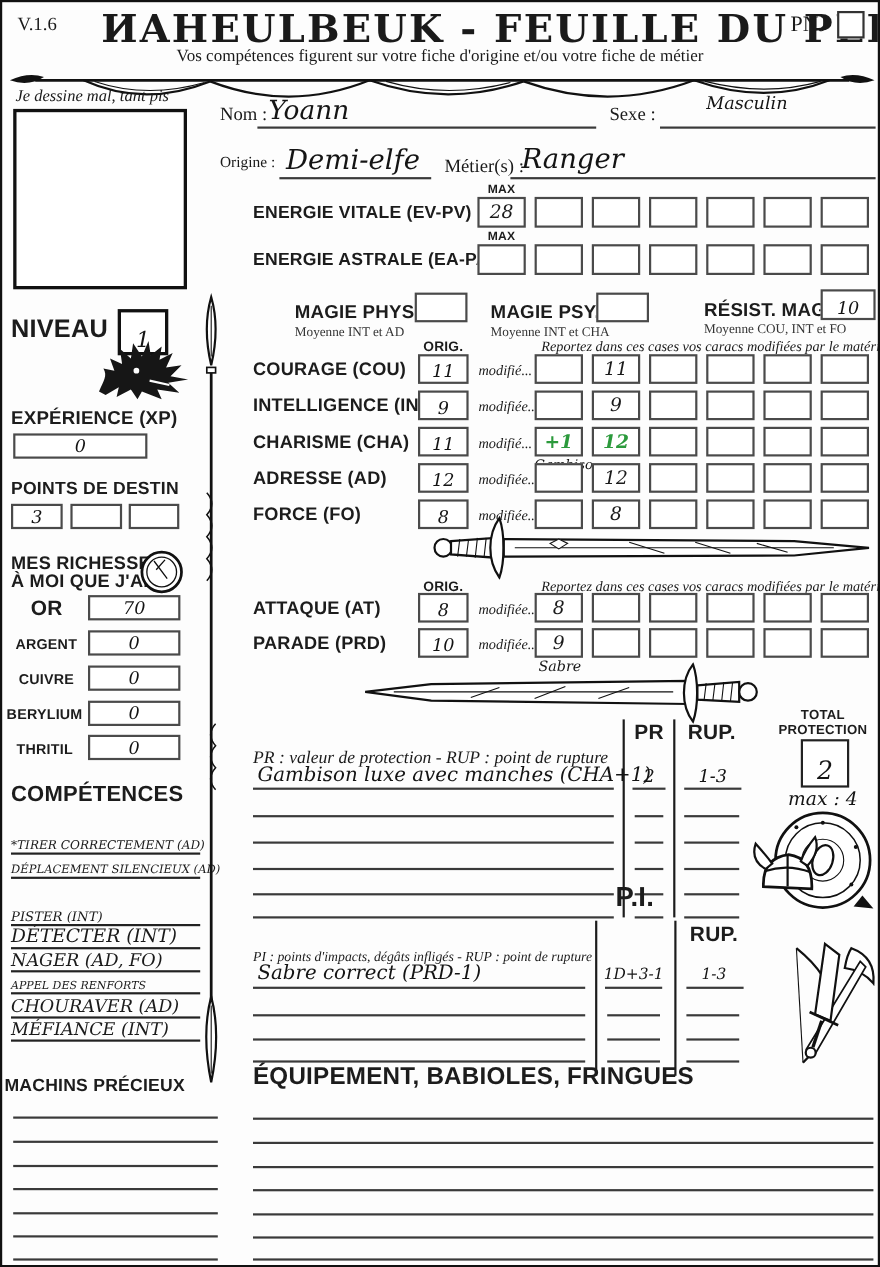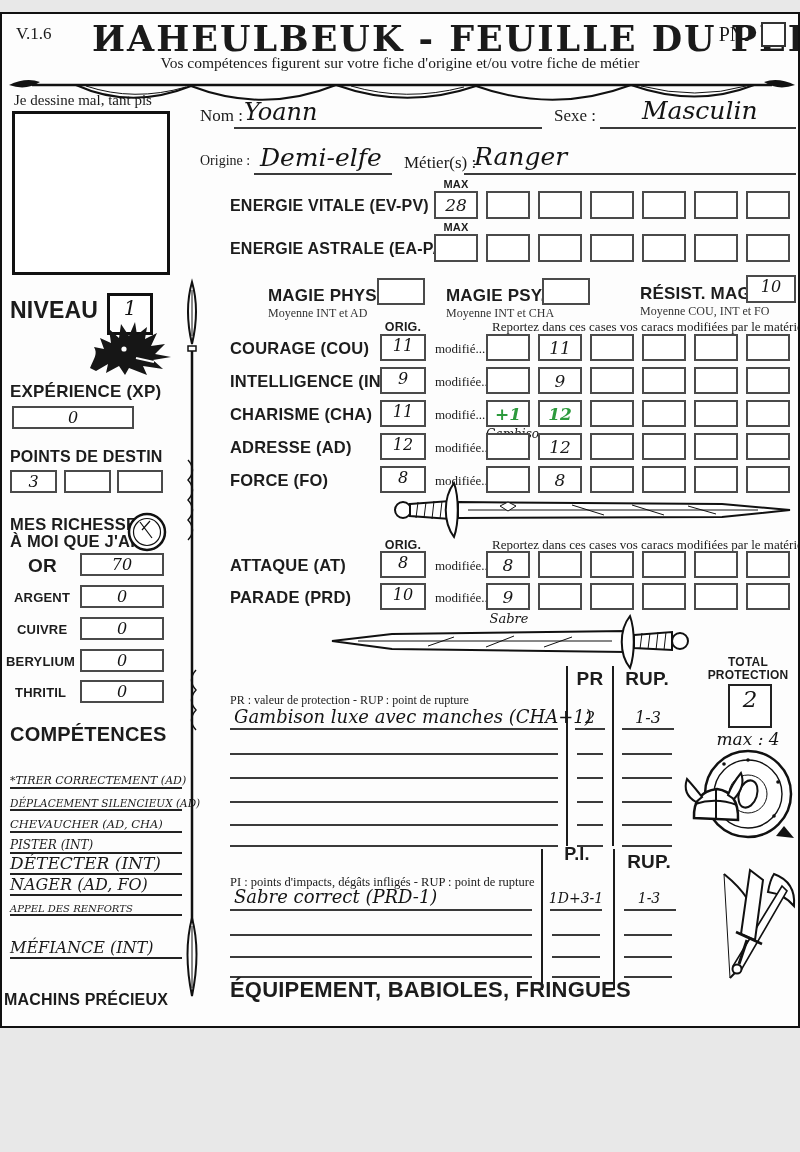--- a/index.html
+++ b/index.html
@@ -1,27 +1,27 @@
 <!DOCTYPE html>
 <html><head>
 <meta charset="utf-8">
 <style>
   html,body{margin:0;padding:0;background:#e8e8e8}
-  .page{position:relative;width:800px;height:1016px;margin:12px auto;background:#fdfdfd;
+  .page{position:relative;width:800px;height:1152px;margin:0 auto;background:#fdfdfd;
         border:2px solid #111;box-sizing:border-box;overflow:hidden;
         font-family:"Liberation Serif",serif;color:#1a1a1a}
   .abs{position:absolute}
   .blabel{font-family:"Liberation Sans",sans-serif;font-weight:700;color:#1c1c1c;
           letter-spacing:.2px;white-space:nowrap}
   .srf{font-family:"Liberation Serif",serif;white-space:nowrap}
-  .ital{}
+  .ital{font-style:italic}
   .hw{font-family:"DejaVu Serif",serif;font-style:italic;color:#141414;white-space:nowrap}
   .green{color:#2c9a3c !important;font-weight:700}
   .box{position:absolute;border:2px solid #4a4a4a;background:#fff;display:flex;
-       align-items:flex-start;justify-content:center;box-sizing:border-box}
+       align-items:flex-end;justify-content:center;box-sizing:border-box}
   .box.thick{border:3px solid #111}
   .line{position:absolute;height:2px;background:#3a3a3a}
   .vline{position:absolute;width:2px;background:#1c1c1c}
   .cellrow{position:absolute;display:flex;gap:8px}
   .cbox{width:44px;height:27px;border:2px solid #4a4a4a;background:#fff;display:flex;
         align-items:center;justify-content:center;box-sizing:border-box;
         font-family:"DejaVu Serif",serif;font-style:italic;font-size:17px}
   .cbox.e{height:28px}
   .title{font-family:"DejaVu Serif",serif;font-weight:700;text-align:center;white-space:nowrap}
   .comp{position:absolute;left:8px;width:172px;border-bottom:2px solid #222;
@@ -110,25 +110,25 @@
       <span class="hw" style="font-size:16px">0</span>
     </div>
   <div class="abs blabel" style="left:13px;top:671px;font-size:13px">THRITIL</div>
   <div class="box" style="left:78px;top:666px;width:84px;height:23px">
       <span class="hw" style="font-size:16px">0</span>
     </div>
 
   <div class="abs blabel" style="left:8px;top:709px;font-size:20px">COMPÉTENCES</div>
   <div class="comp" style="top:753px;height:20px;font-size:11px">*TIRER CORRECTEMENT (AD)</div>
   <div class="comp" style="top:775px;height:20px;font-size:10.5px">DÉPLACEMENT SILENCIEUX (AD)</div>
-  <div class="comp" style="top:797px;height:20px;font-size:11.5px">CHEVAUCHER (AD, CHA)</div>
   <div class="comp" style="top:816px;height:22px;font-size:12px">PISTER (INT)</div>
   <div class="comp" style="top:837px;height:22px;font-size:17px">DÉTECTER (INT)</div>
   <div class="comp" style="top:858px;height:22px;font-size:16px">NAGER (AD, FO)</div>
   <div class="comp" style="top:879px;height:21px;font-size:10px">APPEL DES RENFORTS</div>
+  <div class="comp" style="top:900px;height:22px;font-size:16px">CHOURAVER (AD)</div>
   <div class="comp" style="top:921px;height:22px;font-size:16px">MÉFIANCE (INT)</div>
 
   <div class="abs blabel" style="left:2px;top:977px;font-size:16px">MACHINS PRÉCIEUX</div>
   <div class="line" style="left:10px;top:1013px;width:186px"></div>
   <div class="line" style="left:10px;top:1035px;width:186px"></div>
   <div class="line" style="left:10px;top:1057px;width:186px"></div>
   <div class="line" style="left:10px;top:1078px;width:186px"></div>
   <div class="line" style="left:10px;top:1100px;width:186px"></div>
   <div class="line" style="left:10px;top:1121px;width:186px"></div>
   <div class="line" style="left:10px;top:1142px;width:186px"></div>
@@ -141,21 +141,21 @@
     <path d="M10,180 Q19,190 10,200 Q19,210 10,220 Q19,230 10,240 Q19,250 10,260" stroke="#111" stroke-width="1.4" fill="none"></path>
     <path d="M18,390 Q9,400 18,410 Q9,420 18,430 Q9,440 18,450" stroke="#111" stroke-width="1.4" fill="none"></path>
     <path d="M14,638 Q23,672 14,716 Q5,672 14,638 Z" fill="#fff" stroke="#111" stroke-width="2"></path>
     <line x1="14" y1="646" x2="14" y2="708" stroke="#111" stroke-width="1"></line>
   </svg>
 
   <div class="abs srf" style="left:198px;top:92px;font-size:17px">Nom :</div>
   <div class="abs hw" style="left:242px;top:84px;font-size:24px">Yoann</div>
   <div class="line" style="left:232px;top:113px;width:308px"></div>
   <div class="abs srf" style="left:552px;top:92px;font-size:17px">Sexe :</div>
-  <div class="abs hw" style="left:640px;top:82px;font-size:25px">Masculin</div>
+  <div class="abs hw" style="left:640px;top:82px;font-size:16px">Masculin</div>
   <div class="line" style="left:598px;top:113px;width:196px"></div>
 
   <div class="abs srf" style="left:198px;top:139px;font-size:14px">Origine :</div>
   <div class="abs hw" style="left:258px;top:129px;font-size:25px">Demi-elfe</div>
   <div class="line" style="left:252px;top:159px;width:138px"></div>
   <div class="abs srf" style="left:402px;top:139px;font-size:17px">Métier(s) :</div>
   <div class="abs hw" style="left:472px;top:128px;font-size:25px">Ranger</div>
   <div class="line" style="left:462px;top:159px;width:332px"></div>
 
   <div class="abs blabel" style="left:228px;top:183px;font-size:16px">ENERGIE VITALE (EV-PV)</div>
@@ -321,21 +321,21 @@
     <path d="M302,2 C291,16 291,40 302,54 C307,40 307,16 302,2 Z" fill="#fff" stroke="#111" stroke-width="2"></path>
     <path d="M306,21 L344,18 L344,36 L306,34 Z" fill="#fff" stroke="#111" stroke-width="2"></path>
     <path d="M314,19 L312,35 M322,19 L320,35 M330,18 L328,36 M338,18 L336,36" stroke="#111" stroke-width="1"></path>
     <ellipse cx="352" cy="27" rx="8" ry="8" fill="#fff" stroke="#111" stroke-width="2"></ellipse>
   </svg>
 
   <div class="vline" style="left:564px;top:652px;height:180px"></div>
   <div class="vline" style="left:610px;top:652px;height:180px"></div>
   <div class="abs blabel" style="left:566px;top:654px;width:44px;text-align:center;font-size:19px">PR</div>
   <div class="abs blabel" style="left:612px;top:654px;width:66px;text-align:center;font-size:19px">RUP.</div>
-  <div class="abs srf ital" style="left:228px;top:679px;font-size:12px">PR : valeur de protection - RUP : point de rupture</div>
+  <div class="abs srf ital" style="left:228px;top:679px;font-size:16px">PR : valeur de protection - RUP : point de rupture</div>
 
   <div class="abs hw" style="left:232px;top:692px;font-size:18px">Gambison luxe avec manches (CHA+1)</div>
   <div class="line" style="left:228px;top:714px;width:328px"></div>
   <div class="abs hw" style="left:570px;top:694px;width:36px;text-align:center;font-size:16px">2</div>
   <div class="line" style="left:573px;top:714px;width:30px"></div>
   <div class="abs hw" style="left:620px;top:694px;width:52px;text-align:center;font-size:16px">1-3</div>
   <div class="line" style="left:620px;top:714px;width:52px"></div>
 
   <div class="line" style="left:228px;top:739px;width:328px"></div>
   <div class="line" style="left:575px;top:739px;width:26px"></div>
@@ -372,21 +372,21 @@
     <path d="M102,82 L112,94 L94,92 Z" fill="#111"></path>
     <path d="M12,74 Q11,48 35,45 Q57,48 56,76 Z" fill="#fff" stroke="#111" stroke-width="2.5"></path>
     <path d="M34,46 L34,74" stroke="#111" stroke-width="2"></path>
     <path d="M13,60 Q34,53 55,61" stroke="#111" stroke-width="2" fill="none"></path>
     <path d="M14,58 Q0,50 5,35 Q14,45 20,53 Z" fill="#fff" stroke="#111" stroke-width="2"></path>
     <path d="M52,55 Q64,42 59,29 Q50,40 46,51 Z" fill="#fff" stroke="#111" stroke-width="2"></path>
   </svg>
 
   <div class="vline" style="left:539px;top:835px;height:141px"></div>
   <div class="vline" style="left:611px;top:835px;height:141px"></div>
-  <div class="abs blabel" style="left:541px;top:830px;width:68px;text-align:center;font-size:18px">P.I.</div>
+  <div class="abs blabel" style="left:541px;top:800px;width:68px;text-align:center;font-size:25px">P.I.</div>
   <div class="abs blabel" style="left:613px;top:837px;width:68px;text-align:center;font-size:19px">RUP.</div>
   <div class="abs srf ital" style="left:228px;top:861px;font-size:12.5px">PI : points d'impacts, dégâts infligés - RUP : point de rupture</div>
 
   <div class="abs hw" style="left:232px;top:872px;font-size:18px">Sabre correct (PRD-1)</div>
   <div class="line" style="left:228px;top:895px;width:302px"></div>
   <div class="abs hw" style="left:546px;top:876px;width:56px;text-align:center;font-size:14px">1D+3-1</div>
   <div class="line" style="left:548px;top:895px;width:52px"></div>
   <div class="abs hw" style="left:622px;top:876px;width:50px;text-align:center;font-size:14px">1-3</div>
   <div class="line" style="left:622px;top:895px;width:52px"></div>
 

